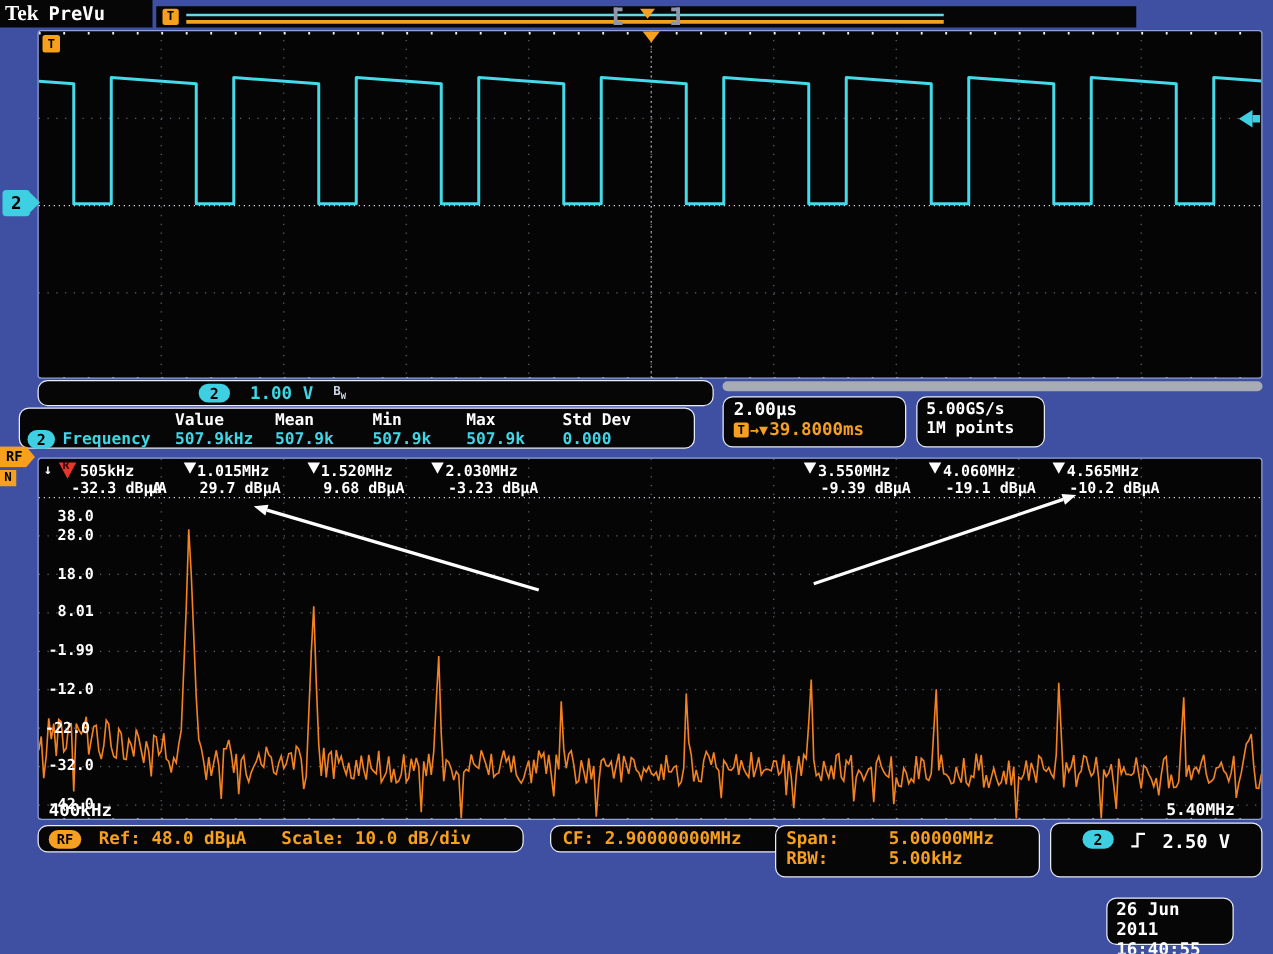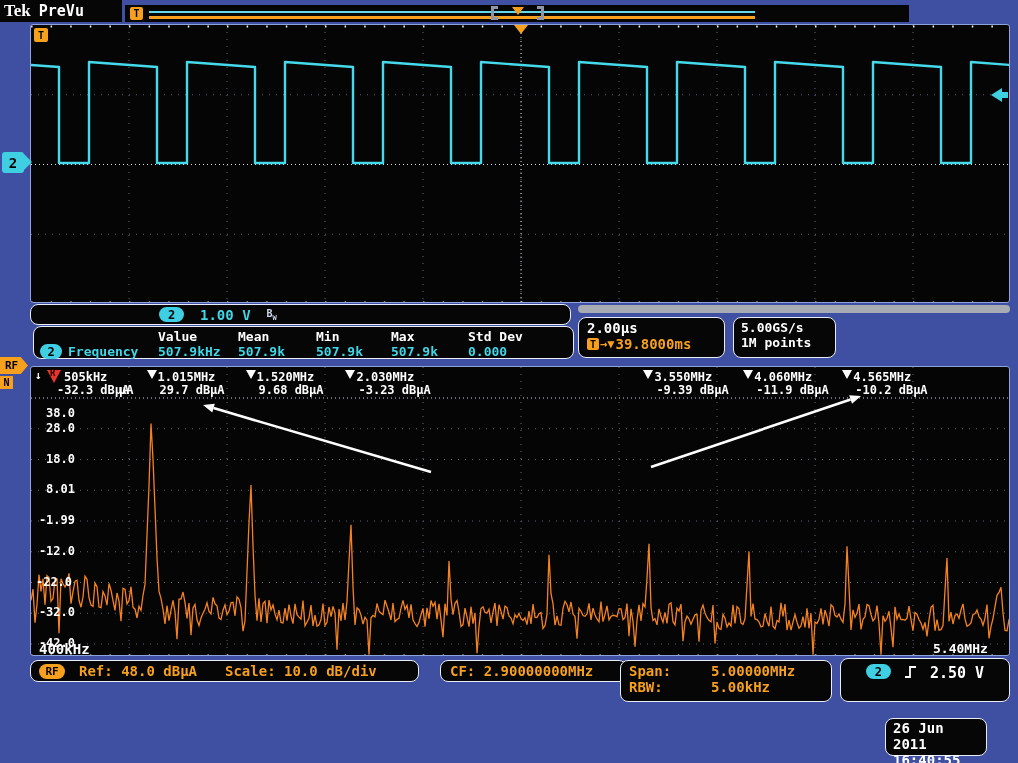--- a/index.html
+++ b/index.html
@@ -78,21 +78,21 @@
 <div class="box" style="left:30px;top:304px;width:541px;height:21px;display:flex;align-items:center;gap:16px;padding-left:128px">
   <span class="badge2">2</span>
   <span class="cyan b" style="font-size:14px">1.00 V</span>
   <span style="font-size:10px;color:#cfd6e8;font-weight:bold">
     <span>B</span><sub style="font-size:7px">W</sub>
   </span>
 </div>
 
 <div class="abs" style="left:578px;top:305px;width:432px;height:8px;background:#a7abb4;border-radius:4px"></div>
 
-<div class="box" style="left:33px;top:326px;width:541px;height:33px">
+<div class="box" style="left:15px;top:326px;width:541px;height:33px">
   <div class="meas-grid">
     <span class="hdr-cell"></span>
     <span class="hdr-cell">Value</span>
     <span class="hdr-cell">Mean</span>
     <span class="hdr-cell">Min</span>
     <span class="hdr-cell">Max</span>
     <span class="hdr-cell">Std Dev</span>
     <span class="val-cell" style="display:flex;align-items:center;gap:6px">
       <span class="badge2" style="width:22px">2</span>
       <span>Frequency</span>
@@ -168,21 +168,21 @@
       <div class="mk-txt" style="left: 225.52px; top: 3px;">1.520MHz</div>
       <div class="mk-txt" style="left: 227.52px; top: 16px;">9.68 dBµA</div>
       <div class="mk-tri" style="left: 314.48px; top: 3px;"></div>
       <div class="mk-txt" style="left: 325.48px; top: 3px;">2.030MHz</div>
       <div class="mk-txt" style="left: 327.48px; top: 16px;">-3.23 dBµA</div>
       <div class="mk-tri" style="left: 612.4px; top: 3px;"></div>
       <div class="mk-txt" style="left: 623.4px; top: 3px;">3.550MHz</div>
       <div class="mk-txt" style="left: 625.4px; top: 16px;">-9.39 dBµA</div>
       <div class="mk-tri" style="left: 712.36px; top: 3px;"></div>
       <div class="mk-txt" style="left: 723.36px; top: 3px;">4.060MHz</div>
-      <div class="mk-txt" style="left: 725.36px; top: 16px;">-11.9 dBµA</div>
+      <div class="mk-txt" style="left: 725.36px; top: 16px;">-19.1 dBµA</div>
       <div class="mk-tri" style="left: 811.34px; top: 3px;"></div>
       <div class="mk-txt" style="left: 822.34px; top: 3px;">4.565MHz</div>
       <div class="mk-txt" style="left: 824.34px; top: 16px;">-10.2 dBµA</div>
     </div>
   <div id="axis-layer" class="abs" style="left:0;top:0;width:100%;height:100%">
       <div class="axis-lbl" style="left: 2px; top: 23px; margin-top: 16px;">38.0</div>
       <div class="axis-lbl" style="left: 2px; top: 53.75px;">28.0</div>
       <div class="axis-lbl" style="left: 2px; top: 84.5px;">18.0</div>
       <div class="axis-lbl" style="left: 2px; top: 115.25px;">8.01</div>
       <div class="axis-lbl" style="left: 2px; top: 146px;">-1.99</div>

